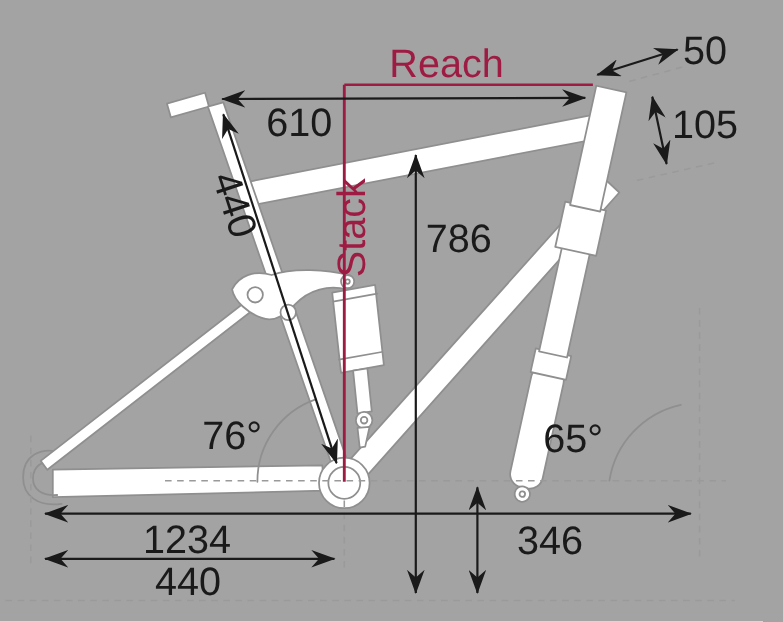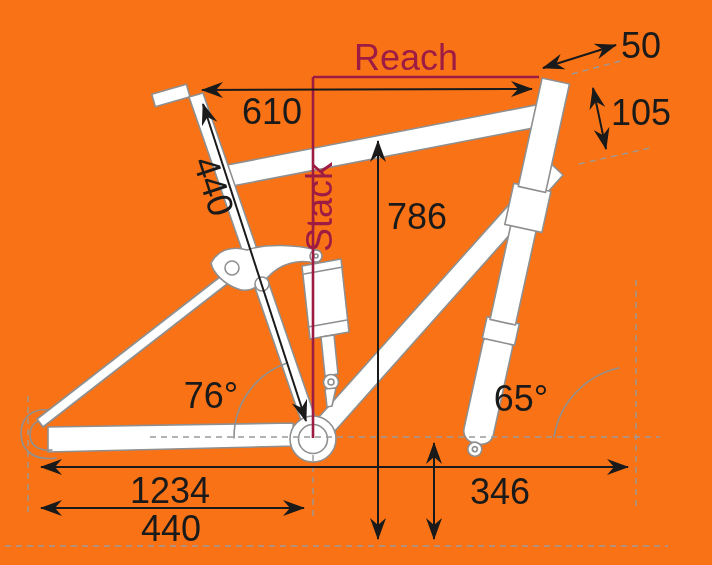--- a/index.html
+++ b/index.html
@@ -1,17 +1,17 @@
 <!DOCTYPE html>
 <html><head>
 <meta charset="utf-8">
 <style>
   html,body{margin:0;padding:0;background:#fff;}
   #stage{
-    position:relative;width:712px;height:565px;background:#f97316;overflow:hidden;
+    position:relative;width:712px;height:565px;background:#a3a3a3;overflow:hidden;
     font-family:"Liberation Sans","DejaVu Sans",sans-serif;
   }
   svg text{
     font-family:"Liberation Sans","DejaVu Sans",sans-serif;
     fill:#1a1a1a;
     font-size:36px;
   }
   svg text.maroon{fill:#9e1c44;}
   .frame{stroke:#8f8f8f;stroke-width:1.6;fill:none;stroke-linejoin:round;stroke-linecap:round;}
   .tube{stroke:#8f8f8f;stroke-width:1.6;fill:#ffffff;stroke-linejoin:round;}

